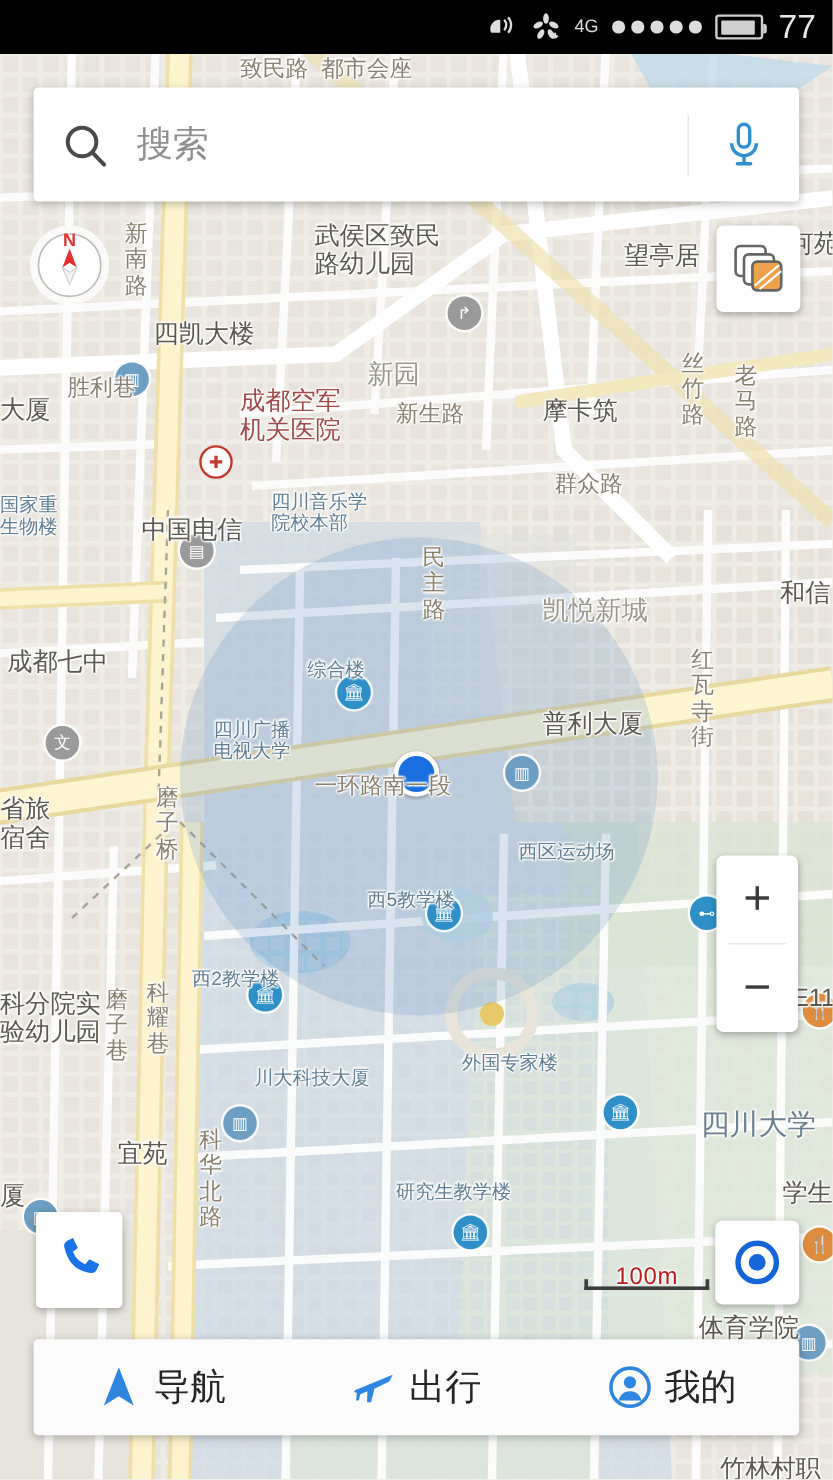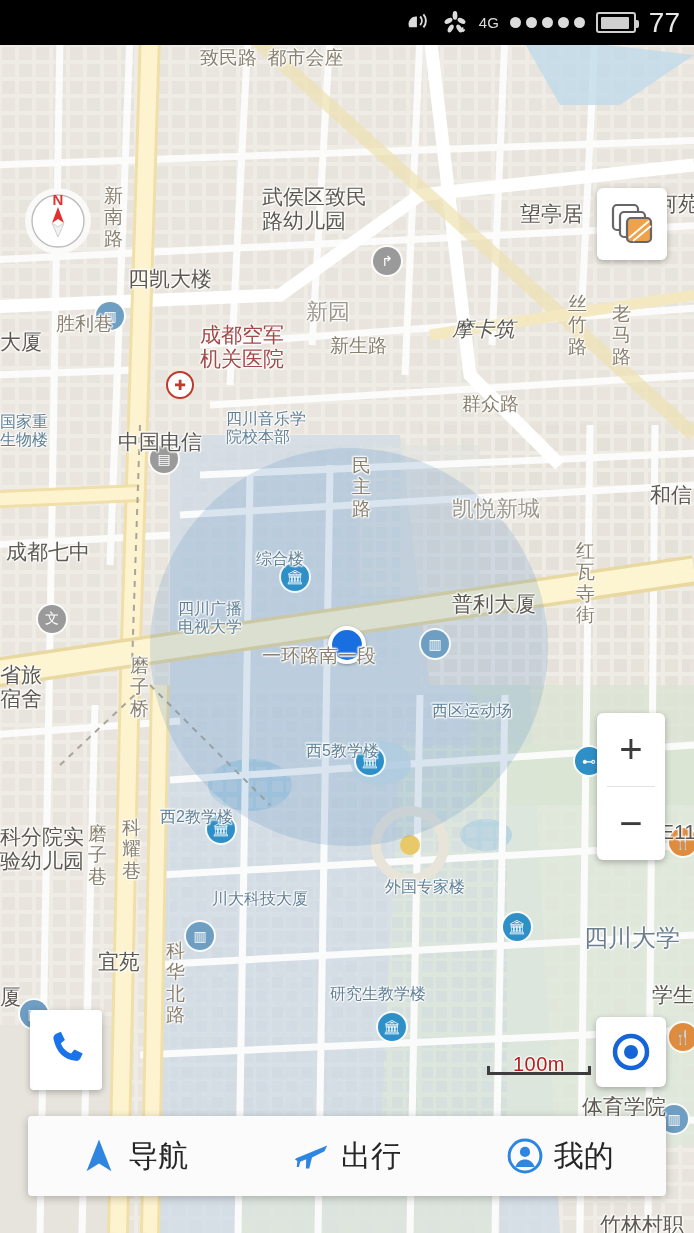--- a/index.html
+++ b/index.html
@@ -269,21 +269,21 @@
         <div class="lbl road" style="left: 104px; top: 140px;">新
 南
 路</div>
         <div class="lbl poi" style="left: 128px; top: 222px;">四凯大楼</div>
         <div class="lbl area" style="left: 306px; top: 255px;">新园</div>
         <div class="lbl road" style="left: 56px; top: 268px;">胜利巷</div>
         <div class="lbl poi" style="left: 0px; top: 285px;">大厦</div>
         <div class="lbl med" style="left: 200px; top: 278px;">成都空军
 机关医院</div>
         <div class="lbl road" style="left: 330px; top: 290px;">新生路</div>
-        <div class="lbl poi" style="left: 452px; top: 272px; font-style: italic;">摩卡筑</div>
+        <div class="lbl poi" style="left: 452px; top: 286px;">摩卡筑</div>
         <div class="lbl road" style="left: 568px; top: 248px;">丝
 竹
 路</div>
         <div class="lbl road" style="left: 612px; top: 258px;">老
 马
 路</div>
         <div class="lbl road" style="left: 462px; top: 348px;">群众路</div>
         <div class="lbl blue" style="left: 0px; top: 368px;">国家重
 生物楼</div>
         <div class="lbl poi" style="left: 118px; top: 385px;">中国电信</div>
@@ -330,20 +330,37 @@
 华
 北
 路</div>
         <div class="lbl blue" style="left: 330px; top: 940px;">研究生教学楼</div>
         <div class="lbl poi" style="left: 582px; top: 1050px;">体育学院</div>
         <div class="lbl poi" style="left: 600px; top: 1168px;">竹林村职</div>
         <div class="lbl poi" style="left: 0px; top: 940px;">厦</div>
       </div>
   </div>
 
+  <div id="searchbar">
+    <span class="sicon">
+      <svg width="42" height="42" viewBox="0 0 24 24">
+          <circle cx="10.5" cy="10.5" r="6.8" fill="none" stroke="#4a4a4a" stroke-width="1.9"></circle>
+          <path d="M15.6 15.6 L21 21.2" stroke="#4a4a4a" stroke-width="1.9" stroke-linecap="round"></path>
+        </svg>
+    </span>
+    <span class="sinput" title="搜索">搜索</span>
+    <span class="sdiv"></span>
+    <span class="smic">
+      <svg width="38" height="42" viewBox="0 0 24 26">
+          <rect x="9" y="2" width="6" height="12" rx="3" fill="none" stroke="#2f8fd0" stroke-width="1.8"></rect>
+          <path d="M5.5 12a6.5 6.5 0 0 0 13 0" fill="none" stroke="#2f8fd0" stroke-width="1.8"></path>
+          <path d="M12 18.5v4M8.5 22.8h7" stroke="#2f8fd0" stroke-width="1.8" stroke-linecap="round"></path>
+        </svg>
+    </span>
+  </div>
 
   <div id="compass">
     <svg width="72" height="72" viewBox="0 0 72 72">
       <circle cx="36" cy="36" r="33" fill="#fbfbfa" opacity=".92"></circle>
       <circle cx="36" cy="36" r="26" fill="#fff" stroke="#bdbdbd" stroke-width="1.4"></circle>
       <text x="36" y="20" font-size="15" fill="#d33" text-anchor="middle" font-family="Liberation Sans, sans-serif" font-weight="bold">N</text>
       <polygon points="36,22 42,38 36,34 30,38" fill="#e03030"></polygon>
       <polygon points="36,52 42,38 36,42 30,38" fill="#f2f2f2" stroke="#cfcfcf" stroke-width="1"></polygon>
     </svg>
   </div>

